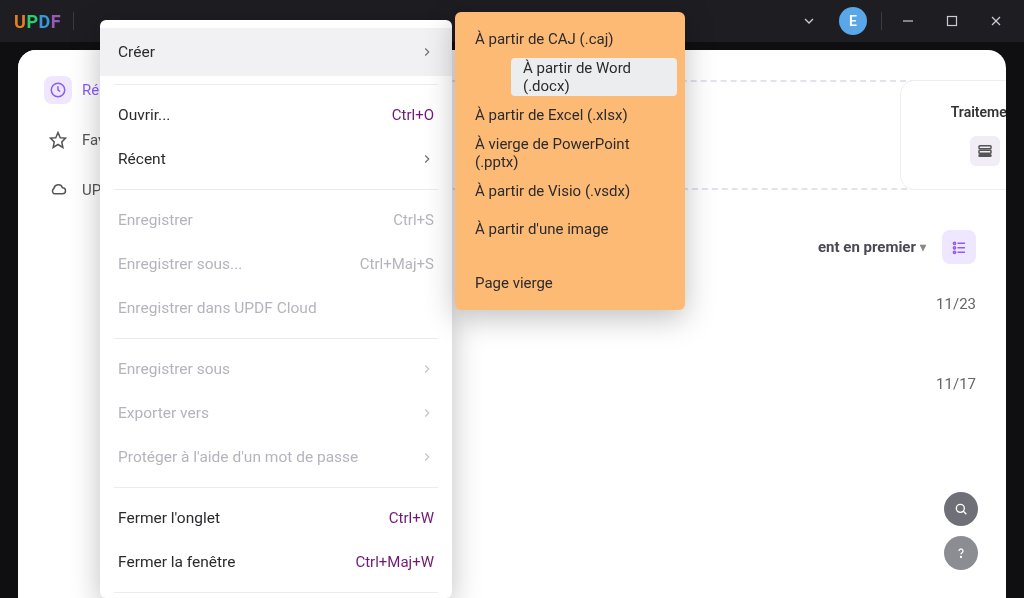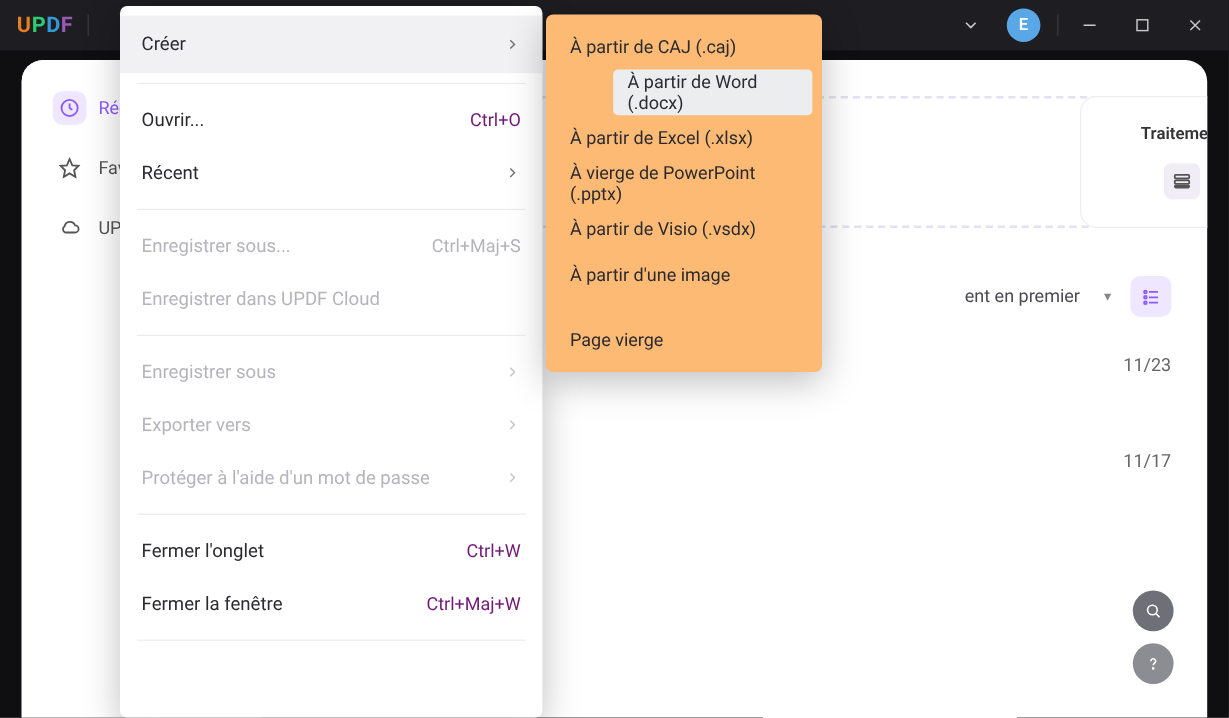--- a/index.html
+++ b/index.html
@@ -42,33 +42,33 @@
   .hero-btn { position:absolute; right:18px; top:50%; transform:translateY(-50%); width:28px;height:28px;background:#a28aff;border-radius:8px;display:flex;align-items:center;justify-content:center;color:#fff;}
   .side-card {
     position:absolute; top:30px; right:-64px; width:170px; height:110px;
     background:#fff; border:1px solid #eee; border-radius:14px;
     display:flex; flex-direction:column; align-items:center; justify-content:center;
   }
   .side-card-title{ font-size:14px; color:#333; margin-bottom:16px; font-weight:600;}
   .side-card-icon{ width:30px;height:30px; background:#f0edf7;border-radius:6px;display:flex;align-items:center;justify-content:center;color:#555;}
 
   .listbar { display:flex; align-items:center; margin-top:40px; }
-  .sort { color:#4a4a53; font-size:15px; margin-left:auto; margin-right:16px; display:flex; align-items:center; gap:20px;}
+  .sort { color:#4a4a53; font-size:15px; margin-left:auto; margin-right:16px; display:flex; align-items:center; gap:4px;font-weight:bold;}
   .sort .caret{color:#888;font-size:12px;}
   .view-toggle { width:34px;height:34px;border-radius:8px;background:#efe6ff;color:#8c5bff;display:flex;align-items:center;justify-content:center;}
 
   .file-row { display:flex; align-items:center; height:80px; border-top:0 solid #eee; }
   .file-date { margin-left:auto; color:#666; font-size:15px;}
 
   .fab { position:absolute; right:28px; width:34px;height:34px;border-radius:50%;background:#6f6f77;color:#fff;display:flex;align-items:center;justify-content:center;}
   .fab.search{ bottom:72px; } .fab.help{ bottom:28px; background:#8c8c93;}
 
   
   .menu {
-    position:absolute; top:5px; left:100px; width:352px; bottom:0;
+    position:absolute; top:20px; left:100px; width:352px; bottom:0;
     background:#fff; border-radius:6px; box-shadow:0 8px 30px rgba(0,0,0,.25);
     padding:8px 0; z-index:20; overflow:hidden;
   }
   .menu-row { display:flex; align-items:center; height:44px; padding:0 18px; font-size:15.5px; color:#2b2b2f; }
   .menu-row.tall { height:48px; }
   .menu-row.disabled { color:#b4b4bc; }
   .menu-row.highlight { background:#f1f1f4; }
   .menu-row .chev { margin-left:auto; color:#6e6e76; }
   .menu-row.disabled .chev { color:#c3c3ca; }
   .menu-row .shortcut { margin-left:auto; color:#701a75; font-size:15px; }
@@ -233,20 +233,24 @@
   <div class="menu-row">
     <span>Récent</span>
     <span class="chev">
       <svg viewBox="0 0 24 24" width="14" height="14" fill="none" stroke="currentColor" stroke-width="2">
           <polyline points="9 6 15 12 9 18"></polyline>
         </svg>
     </span>
   </div>
   <div class="menu-sep"></div>
   <div class="menu-row disabled">
+    <span>Enregistrer</span>
+    <span class="shortcut">Ctrl+S</span>
+  </div>
+  <div class="menu-row disabled">
     <span>Enregistrer sous...</span>
     <span class="shortcut">Ctrl+Maj+S</span>
   </div>
   <div class="menu-row disabled">
     <span>Enregistrer dans UPDF Cloud</span>
   </div>
   <div class="menu-sep"></div>
   <div class="menu-row disabled">
     <span>Enregistrer sous</span>
     <span class="chev">

